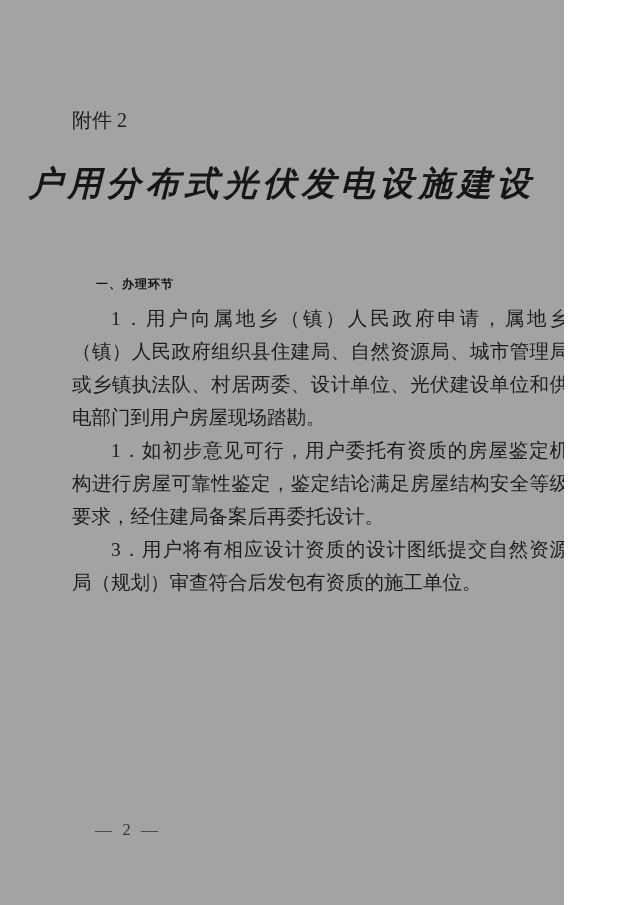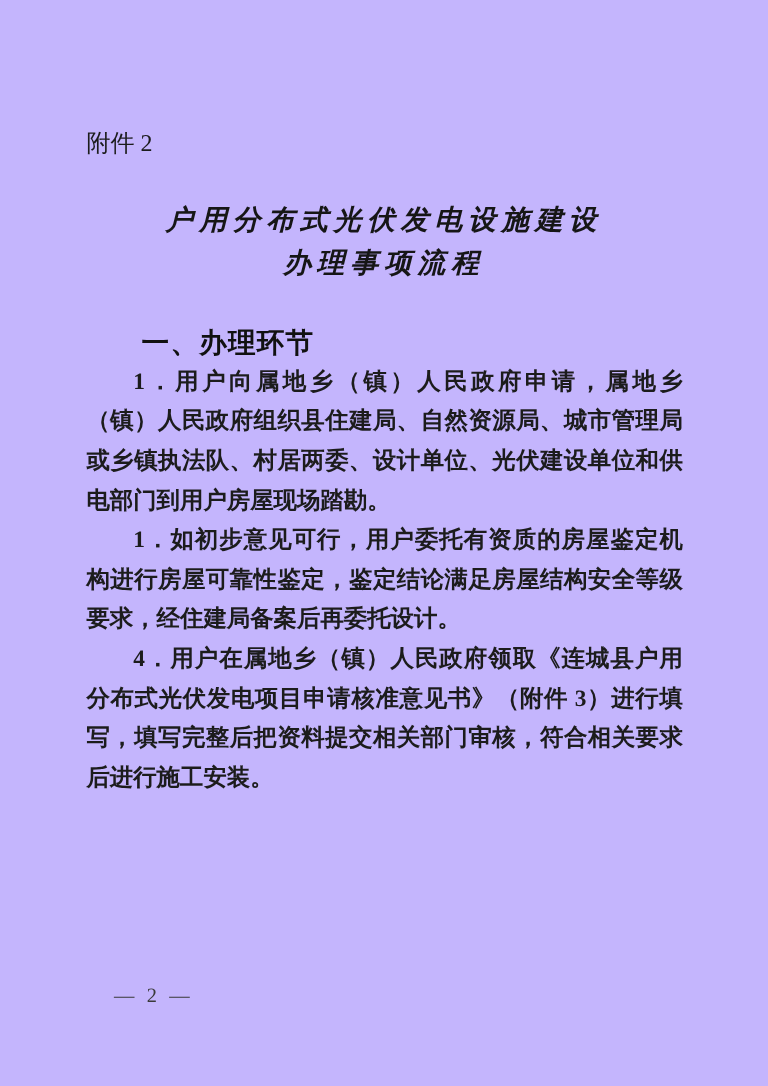--- a/index.html
+++ b/index.html
@@ -1,95 +1,93 @@
 <!DOCTYPE html>
 <html><head>
 <meta charset="utf-8">
 <style>
   * { margin: 0; padding: 0; box-sizing: border-box; }
   html, body { background: #ffffff; }
   .page {
     position: relative;
-    width: 640px;
+    width: 564px;
     height: 905px;
-    background: #c4b5fd;
+    background: #a3a3a3;
     font-family: "Liberation Serif", serif;
     color: #1c1c1c;
     overflow: hidden;
   }
   .attachment-label {
     position: absolute;
     left: 72px;
     top: 106px;
     font-size: 20px;
     line-height: 28px;
     color: #1c1c1c;
   }
   .doc-title {
     position: absolute;
     left: 0;
     right: 0;
     top: 166px;
     text-align: center;
     font-weight: bold;
     font-style: italic;
-    font-size: 23px;
+    font-size: 34px;
     line-height: 36px;
     letter-spacing: 5px;
     color: #161616;
   }
   .doc-title .title-line { display: block; }
   .content {
     position: absolute;
     left: 72px;
     top: 268px;
     width: 497px;
   }
   .section-heading {
-    font-family: Liberation Sans, sans-serif;
+    font-family: Liberation Mono, monospace;
     font-weight: bold;
-    font-size: 23px;
+    font-size: 12px;
     line-height: 34px;
     text-indent: 2em;
     letter-spacing: 1px;
     color: #111111;
   }
   .content p.body-para {
     font-size: 19.5px;
     line-height: 33px;
     text-indent: 2em;
     text-align: justify;
     text-justify: inter-ideograph;
     color: #1c1c1c;
-    font-weight: bold;
   }
   .page-number {
     position: absolute;
     left: 95px;
     top: 820px;
     font-size: 17px;
     letter-spacing: 3px;
     color: #3a3a3a;
   }
 </style>
 </head>
 <body>
 
 <div class="page">
 
   <div class="attachment-label">附件 2</div>
 
   <div class="doc-title">
     <span class="title-line">户用分布式光伏发电设施建设</span>
-    <span class="title-line">办理事项流程</span>
   </div>
 
   <div class="content">
     <div class="section-heading">一、办理环节</div>
 
     <p class="body-para">1．用户向属地乡（镇）人民政府申请，属地乡（镇）人民政府组织县住建局、自然资源局、城市管理局或乡镇执法队、村居两委、设计单位、光伏建设单位和供电部门到用户房屋现场踏勘。</p>
     <p class="body-para">1．如初步意见可行，用户委托有资质的房屋鉴定机构进行房屋可靠性鉴定，鉴定结论满足房屋结构安全等级要求，经住建局备案后再委托设计。</p>
-    <p class="body-para">4．用户在属地乡（镇）人民政府领取《连城县户用分布式光伏发电项目申请核准意见书》（附件 3）进行填写，填写完整后把资料提交相关部门审核，符合相关要求后进行施工安装。</p>
+    <p class="body-para">3．用户将有相应设计资质的设计图纸提交自然资源局（规划）审查符合后发包有资质的施工单位。</p>
   </div>
 
   <div class="page-number">— 2 —</div>
 
 </div>
 
 </body></html>

